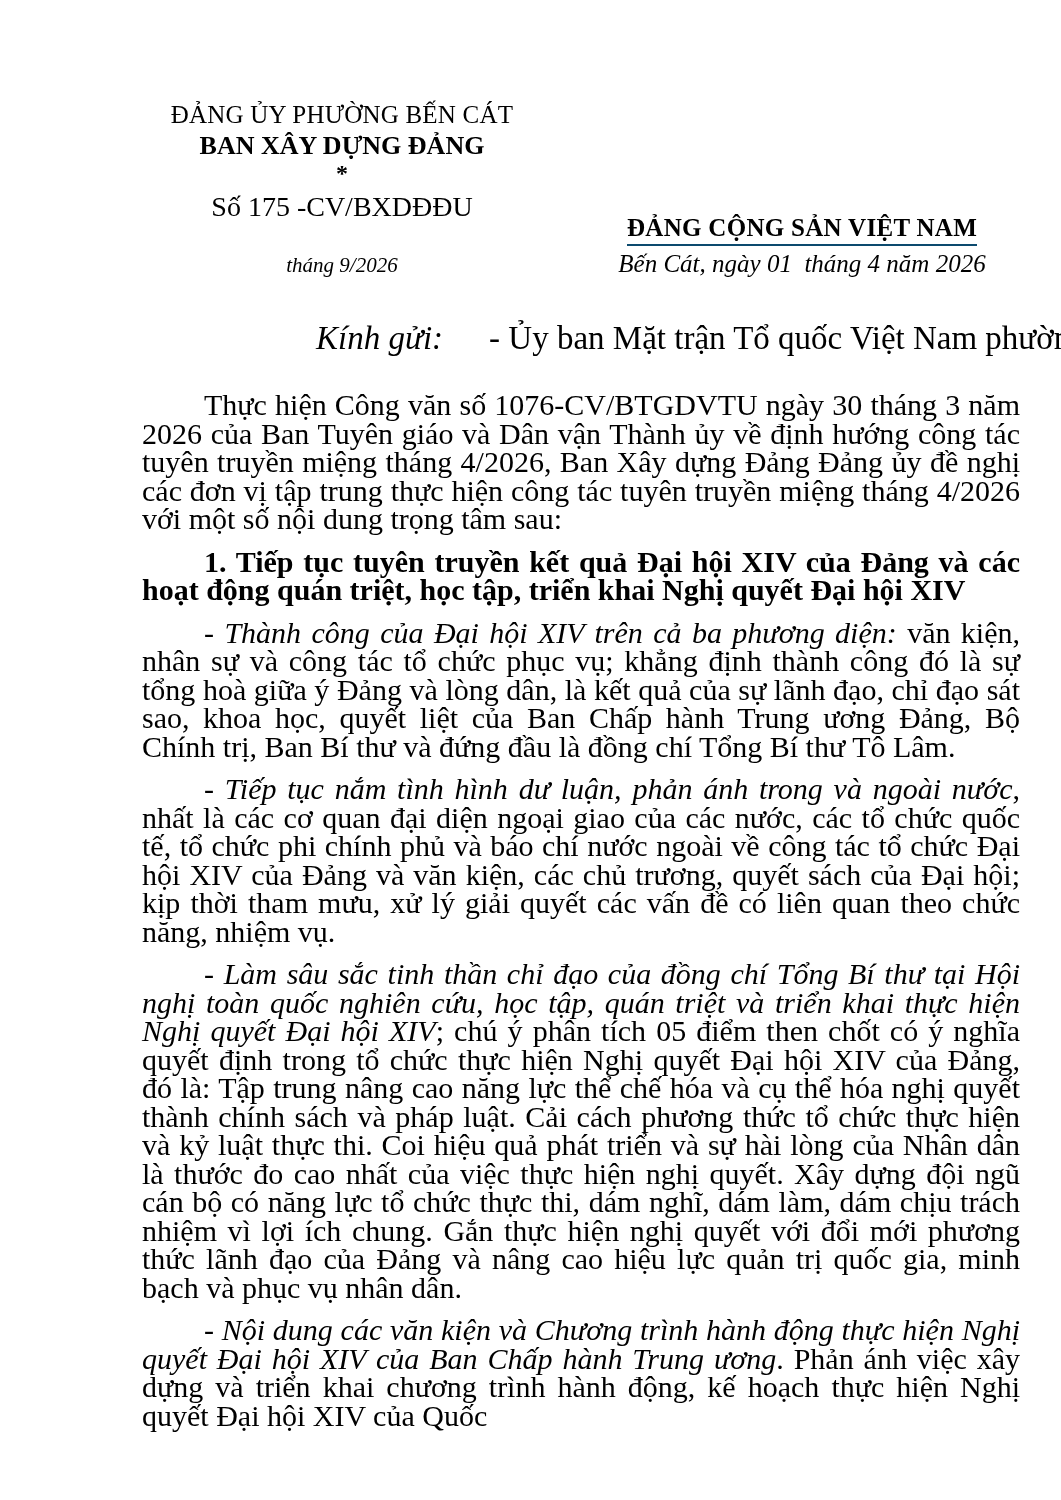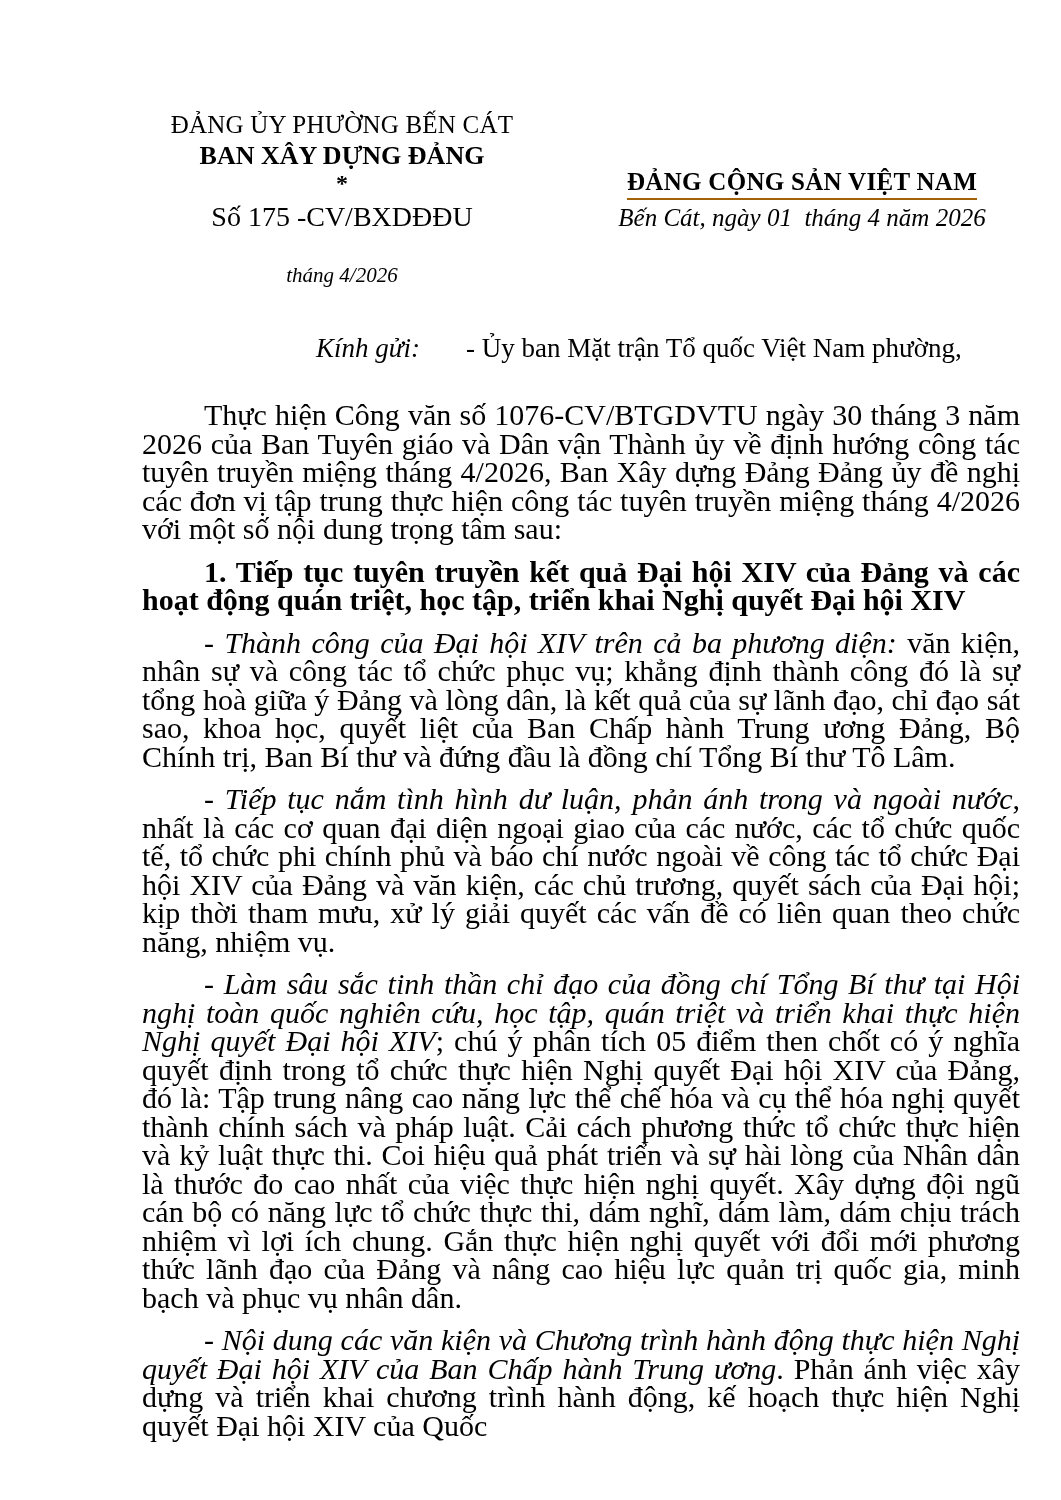--- a/index.html
+++ b/index.html
@@ -13,46 +13,45 @@
     position: relative;
     width: 1061px;
     height: 1500px;
     background: #ffffff;
     overflow: hidden;
   }
   
   .header {
     display: flex;
     justify-content: space-between;
-    align-items: center;
+    align-items: flex-end;
     padding: 100px 64px 0 138px;
-    margin-top: 10px;
   }
   .header-left  { width: 408px; text-align: center; }
   .header-right { width: 390px; text-align: center; }
   .hl-org     { font-size: 25px; line-height: 30px; letter-spacing: 0.2px; }
   .hl-issuing { font-size: 26px; line-height: 32px; font-weight: bold; }
   .hl-star    { font-size: 24px; line-height: 22px; font-weight: bold; }
   .hl-number  { font-size: 28px; line-height: 31px; margin-top: 7px; }
   .hl-subject { font-size: 21px; line-height: 27px; font-style: italic; margin-top: 3px; }
   .hr-party {
     display: inline-block;
     font-size: 25px; line-height: 31px;
     font-weight: bold;
-    border-bottom: 2px solid #a16207;
+    border-bottom: 2px solid #0c4a6e;
     padding-bottom: 1px;
     letter-spacing: 0.3px;
   }
   .hr-date { font-size: 25px; line-height: 31px; font-style: italic; margin-top: 2px; }
   
   .recipients {
     display: flex;
     align-items: center;
     margin: 38px 40px 0 316px;
-    font-size: 27px;
+    font-size: 33px;
   }
   .recipients-label { font-style: italic; line-height: 42px; margin-right: 46px; white-space: nowrap; }
   .recipient-list { }
   .recipient-item { line-height: 42px; white-space: nowrap; }
   
   .doc-body {
     width: 878px;
     margin: 32px 0 0 142px;
     font-size: 30px;
   }
@@ -73,21 +72,21 @@
 <div class="page">
 
   <div class="header">
     <div class="header-left">
       <div class="hl-org">ĐẢNG ỦY PHƯỜNG BẾN CÁT</div>
       <div class="hl-issuing">BAN XÂY DỰNG ĐẢNG</div>
       <div class="hl-star">*</div>
       <div class="hl-number">Số 175 -CV/BXDĐĐU</div>
       <div class="hl-subject">
         <br>
-        <span>tháng 4/2026</span>
+        <span>tháng 9/2026</span>
       </div>
     </div>
     <div class="header-right">
       <div>
         <span class="hr-party">ĐẢNG CỘNG SẢN VIỆT NAM</span>
       </div>
       <div class="hr-date">Bến Cát, ngày 01&nbsp; tháng 4 năm 2026</div>
     </div>
   </div>
 

